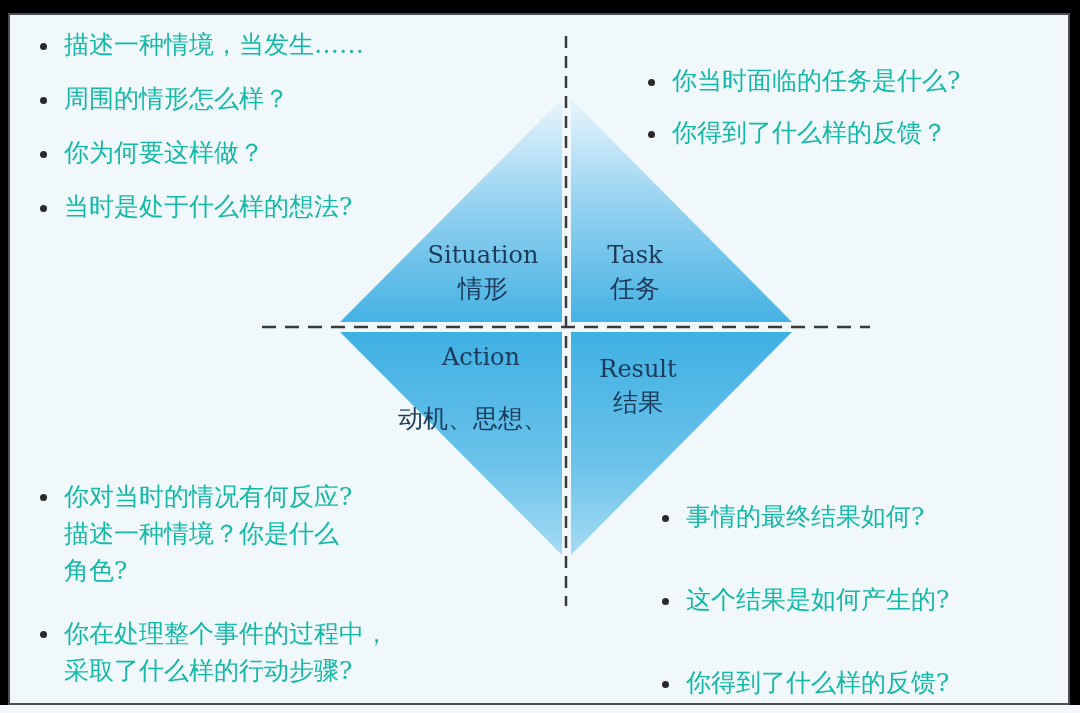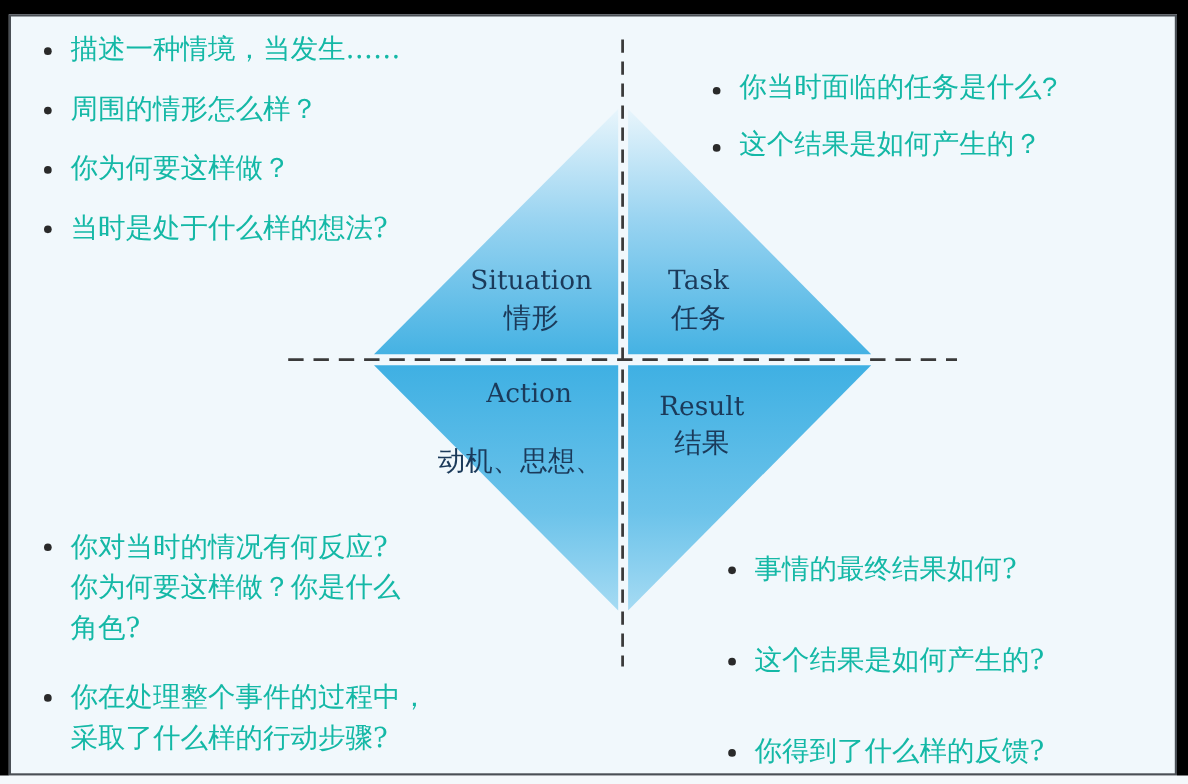--- a/index.html
+++ b/index.html
@@ -19,21 +19,21 @@
   }
   svg.diagram { position: absolute; left: 0; top: 0; }
   .list { position: absolute; margin: 0; padding: 0; list-style: none; color: #14b8a6; font-size: 25px; }
   .list li { position: relative; padding-left: 26px; line-height: 36px; }
   .list li::before {
     content: ""; position: absolute; left: 2px; top: 16px; width: 7px; height: 7px; border-radius: 50%; background: #2a2a2a;
   }
   .list-s { left: 38px; top: 27px; }
   .list-s li { margin-bottom: 18px; }
   .list-t { left: 646px; top: 63px; }
-  .list-t li { margin-bottom: 16px; font-family: Liberation Mono, monospace; }
+  .list-t li { margin-bottom: 16px; }
   .list-a { left: 38px; top: 478px; }
   .list-a li { margin-bottom: 26px; }
   .list-a li.multi { line-height: 37px; }
   .list-r { left: 660px; top: 452px; }
   .list-r li { margin-bottom: 14px; margin-top: 47px; }
   .list-r li.multi { line-height: 37px; margin-bottom: 22px; }
   .qlabel {
     position: absolute; text-align: center; color: #1b3a5a; font-size: 24px; line-height: 34px;
   }
   .qlabel .en { display: block; }
@@ -85,27 +85,27 @@
 
 <ul class="list list-s">
   <li>描述一种情境，当发生……</li>
   <li>周围的情形怎么样？</li>
   <li>你为何要这样做？</li>
   <li>当时是处于什么样的想法?</li>
 </ul>
 
 <ul class="list list-t">
   <li>你当时面临的任务是什么?</li>
-  <li>这个结果是如何产生的？</li>
+  <li>你得到了什么样的反馈？</li>
 </ul>
 
 <ul class="list list-a">
   <li class="multi">
     <span>你对当时的情况有何反应?</span><br>
-    <span>你为何要这样做？你是什么</span><br>
+    <span>描述一种情境？你是什么</span><br>
     <span>角色?</span>
   </li>
   <li class="multi">
     <span>你在处理整个事件的过程中，</span><br>
     <span>采取了什么样的行动步骤?</span>
   </li>
 </ul>
 
 <ul class="list list-r">
   <li>事情的最终结果如何?</li>

